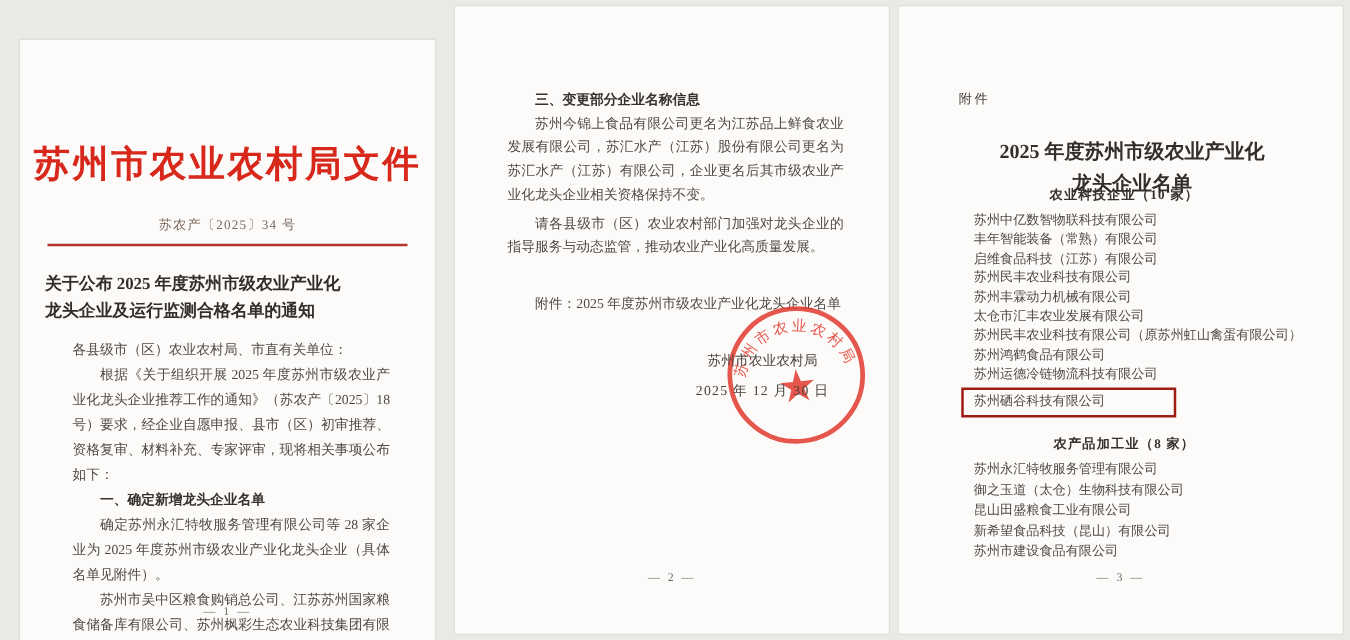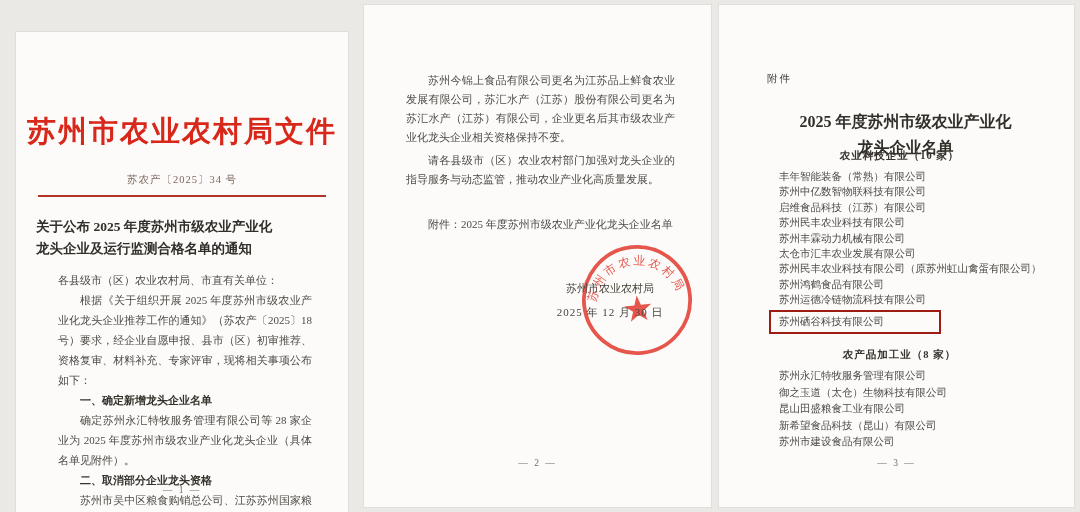--- a/index.html
+++ b/index.html
@@ -104,28 +104,28 @@
   <div class="redline"></div>
   <div class="doc-title">
     <div>关于公布 2025 年度苏州市级农业产业化</div>
     <div>龙头企业及运行监测合格名单的通知</div>
   </div>
   <div class="p-body">
     <p class="noindent">各县级市（区）农业农村局、市直有关单位：</p>
     <p>根据《关于组织开展 2025 年度苏州市级农业产业化龙头企业推荐工作的通知》（苏农产〔2025〕18 号）要求，经企业自愿申报、县市（区）初审推荐、资格复审、材料补充、专家评审，现将相关事项公布如下：</p>
     <p class="hd">一、确定新增龙头企业名单</p>
     <p>确定苏州永汇特牧服务管理有限公司等 28 家企业为 2025 年度苏州市级农业产业化龙头企业（具体名单见附件）。</p>
-    <p class="hd">二、取消部分企业龙头资格</p>
     <p>苏州市吴中区粮食购销总公司、江苏苏州国家粮食储备库有限公司、苏州枫彩生态农业科技集团有限公司等 3 家企业，因未达到市级农业产业化龙头企业规定标准和要求，现取消其市</p>
   </div>
   <div class="pageno">— 1 —</div>
 </div>
 
 <div class="page" id="page2">
   <div class="p-body">
+    <p class="hd">三、变更部分企业名称信息</p>
     <p>苏州今锦上食品有限公司更名为江苏品上鲜食农业发展有限公司，苏汇水产（江苏）股份有限公司更名为苏汇水产（江苏）有限公司，企业更名后其市级农业产业化龙头企业相关资格保持不变。</p>
     <p class="gap">请各县级市（区）农业农村部门加强对龙头企业的指导服务与动态监管，推动农业产业化高质量发展。</p>
     <p class="attach">附件：2025 年度苏州市级农业产业化龙头企业名单</p>
   </div>
 
   <svg class="seal" viewBox="0 0 140 140">
     <circle cx="70" cy="70" r="63" fill="none" stroke="#e23b2e" stroke-width="4.5"></circle>
     <path id="sealArc" d="M 20,78 A 50,50 0 0 1 120,78" fill="none"></path>
     <text font-size="14" fill="#e23b2e" letter-spacing="3">
       <textPath href="#sealArc" startOffset="50%" text-anchor="middle">苏州市农业农村局</textPath>
@@ -142,22 +142,22 @@
 
 <div class="page" id="page3">
   <div class="attach-label">附件</div>
   <div class="p3-title">
     <div>2025 年度苏州市级农业产业化</div>
     <div>龙头企业名单</div>
   </div>
 
   <div class="p3-list-wrap">
     <div class="sec-title">农业科技企业（10 家）</div>
+    <div class="company">苏州中亿数智物联科技有限公司</div>
     <div class="company">丰年智能装备（常熟）有限公司</div>
-    <div class="company">苏州中亿数智物联科技有限公司</div>
     <div class="company">启维食品科技（江苏）有限公司</div>
     <div class="company">苏州民丰农业科技有限公司</div>
     <div class="company">苏州丰霖动力机械有限公司</div>
     <div class="company">太仓市汇丰农业发展有限公司</div>
     <div class="company">苏州民丰农业科技有限公司（原苏州虹山禽蛋有限公司）</div>
     <div class="company">苏州鸿鹤食品有限公司</div>
     <div class="company">苏州运德冷链物流科技有限公司</div>
     <div class="company highlight-box">苏州硒谷科技有限公司</div>
 
     <div class="sec2">

